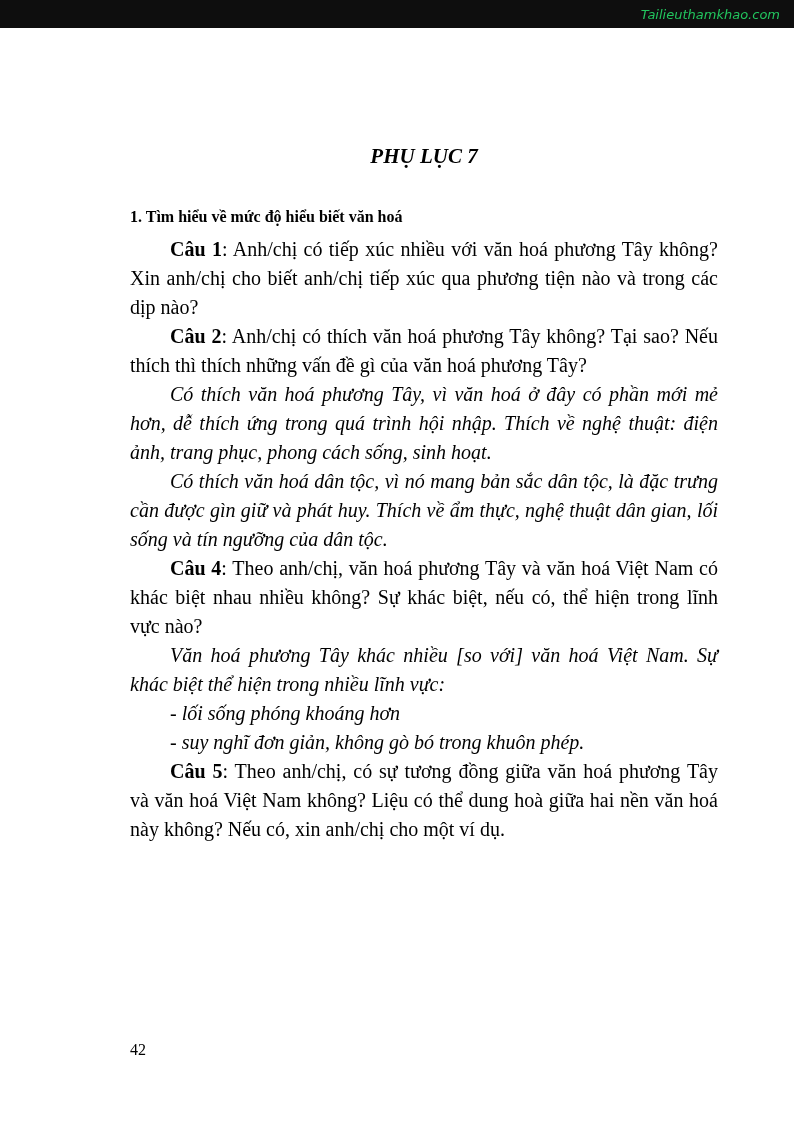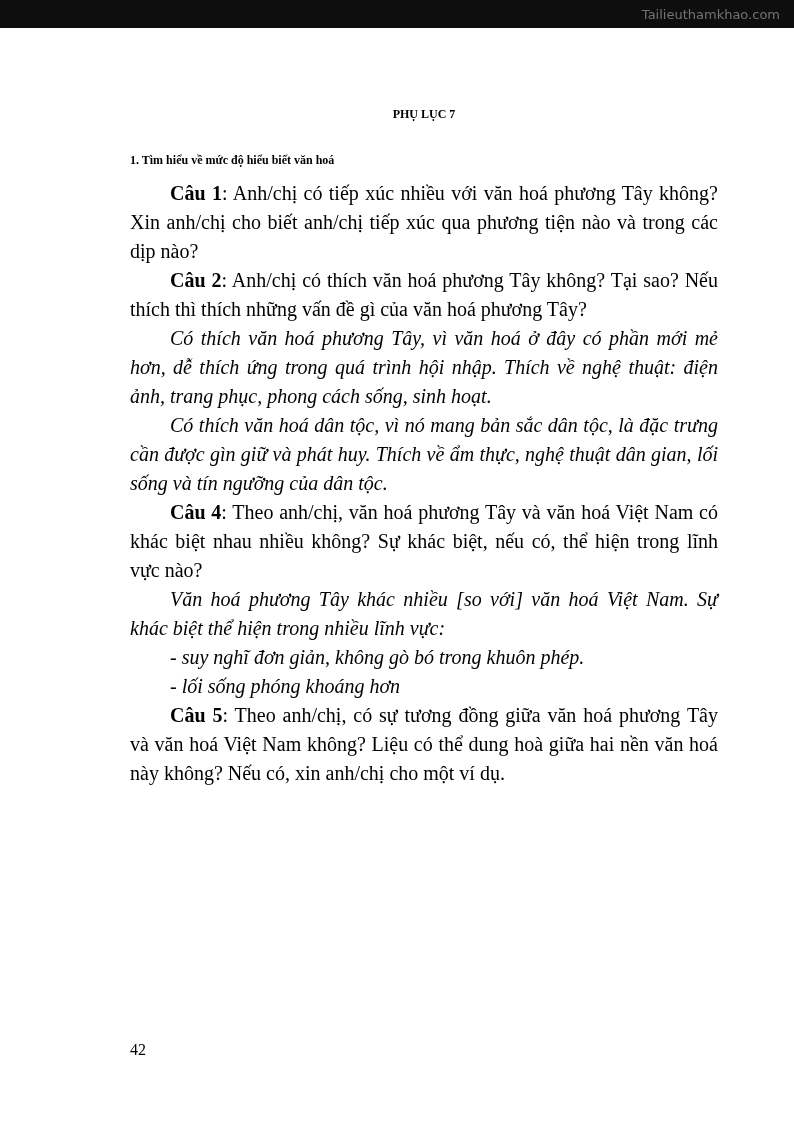--- a/index.html
+++ b/index.html
@@ -23,41 +23,43 @@
     height: 28px;
     background: #0e0e0e;
     display: flex;
     align-items: center;
     justify-content: flex-end;
     padding-right: 14px;
   }
   .watermark {
     font-family: "DejaVu Sans", "Liberation Sans", sans-serif;
     font-size: 13px;
-    color: #737373;
+    color: #22c55e;
     text-decoration: none;
     cursor: pointer;
+    font-style: italic;
   }
   .content {
     position: absolute;
     top: 28px;
     left: 130px;
     width: 588px;
   }
   .titles {
-    margin-top: 70px;
+    margin-top: 112px;
     text-align: center;
     font-weight: bold;
-    font-size: 12px;
+    font-size: 21px;
+    font-style: italic;
   }
   .titles div { line-height: 32px; }
   .section-heading {
-    margin-top: 16px;
+    margin-top: 30px;
     font-weight: bold;
-    font-size: 12px;
+    font-size: 16px;
     line-height: 29px;
   }
   .para {
     font-size: 20px;
     line-height: 29px;
     text-align: justify;
     text-indent: 40px;
   }
   .para.first { margin-top: 4px; }
   .answer { font-style: italic; }
@@ -97,23 +99,23 @@
 
     <p class="para answer">Có thích văn hoá phương Tây, vì văn hoá ở đây có phần mới mẻ hơn, dễ thích ứng trong quá trình hội nhập. Thích về nghệ thuật: điện ảnh, trang phục, phong cách sống, sinh hoạt.</p>
 
 
     <p class="para answer">Có thích văn hoá dân tộc, vì nó mang bản sắc dân tộc, là đặc trưng cần được gìn giữ và phát huy. Thích về ẩm thực, nghệ thuật dân gian, lối sống và tín ngưỡng của dân tộc.</p>
 
     <p class="para"><span class="qlabel">Câu 4</span><span>: Theo anh/chị, văn hoá phương Tây và văn hoá Việt Nam có khác biệt nhau nhiều không? Sự khác biệt, nếu có, thể hiện trong lĩnh vực nào?</span></p>
 
     <p class="para answer">Văn hoá phương Tây khác nhiều [so với] văn hoá Việt Nam. Sự khác biệt thể hiện trong nhiều lĩnh vực:</p>
 
+    <p class="para answer dash-item">- lối sống phóng khoáng hơn</p>
+
     <p class="para answer dash-item">- suy nghĩ đơn giản, không gò bó trong khuôn phép.</p>
-
-    <p class="para answer dash-item">- lối sống phóng khoáng hơn</p>
 
     <p class="para"><span class="qlabel">Câu 5</span><span>: Theo anh/chị, có sự tương đồng giữa văn hoá phương Tây và văn hoá Việt Nam không? Liệu có thể dung hoà giữa hai nền văn hoá này không? Nếu có, xin anh/chị cho một ví dụ.</span></p>
 
   </div>
 
   <div class="page-number">42</div>
 
 </div>
 
 </body></html>

